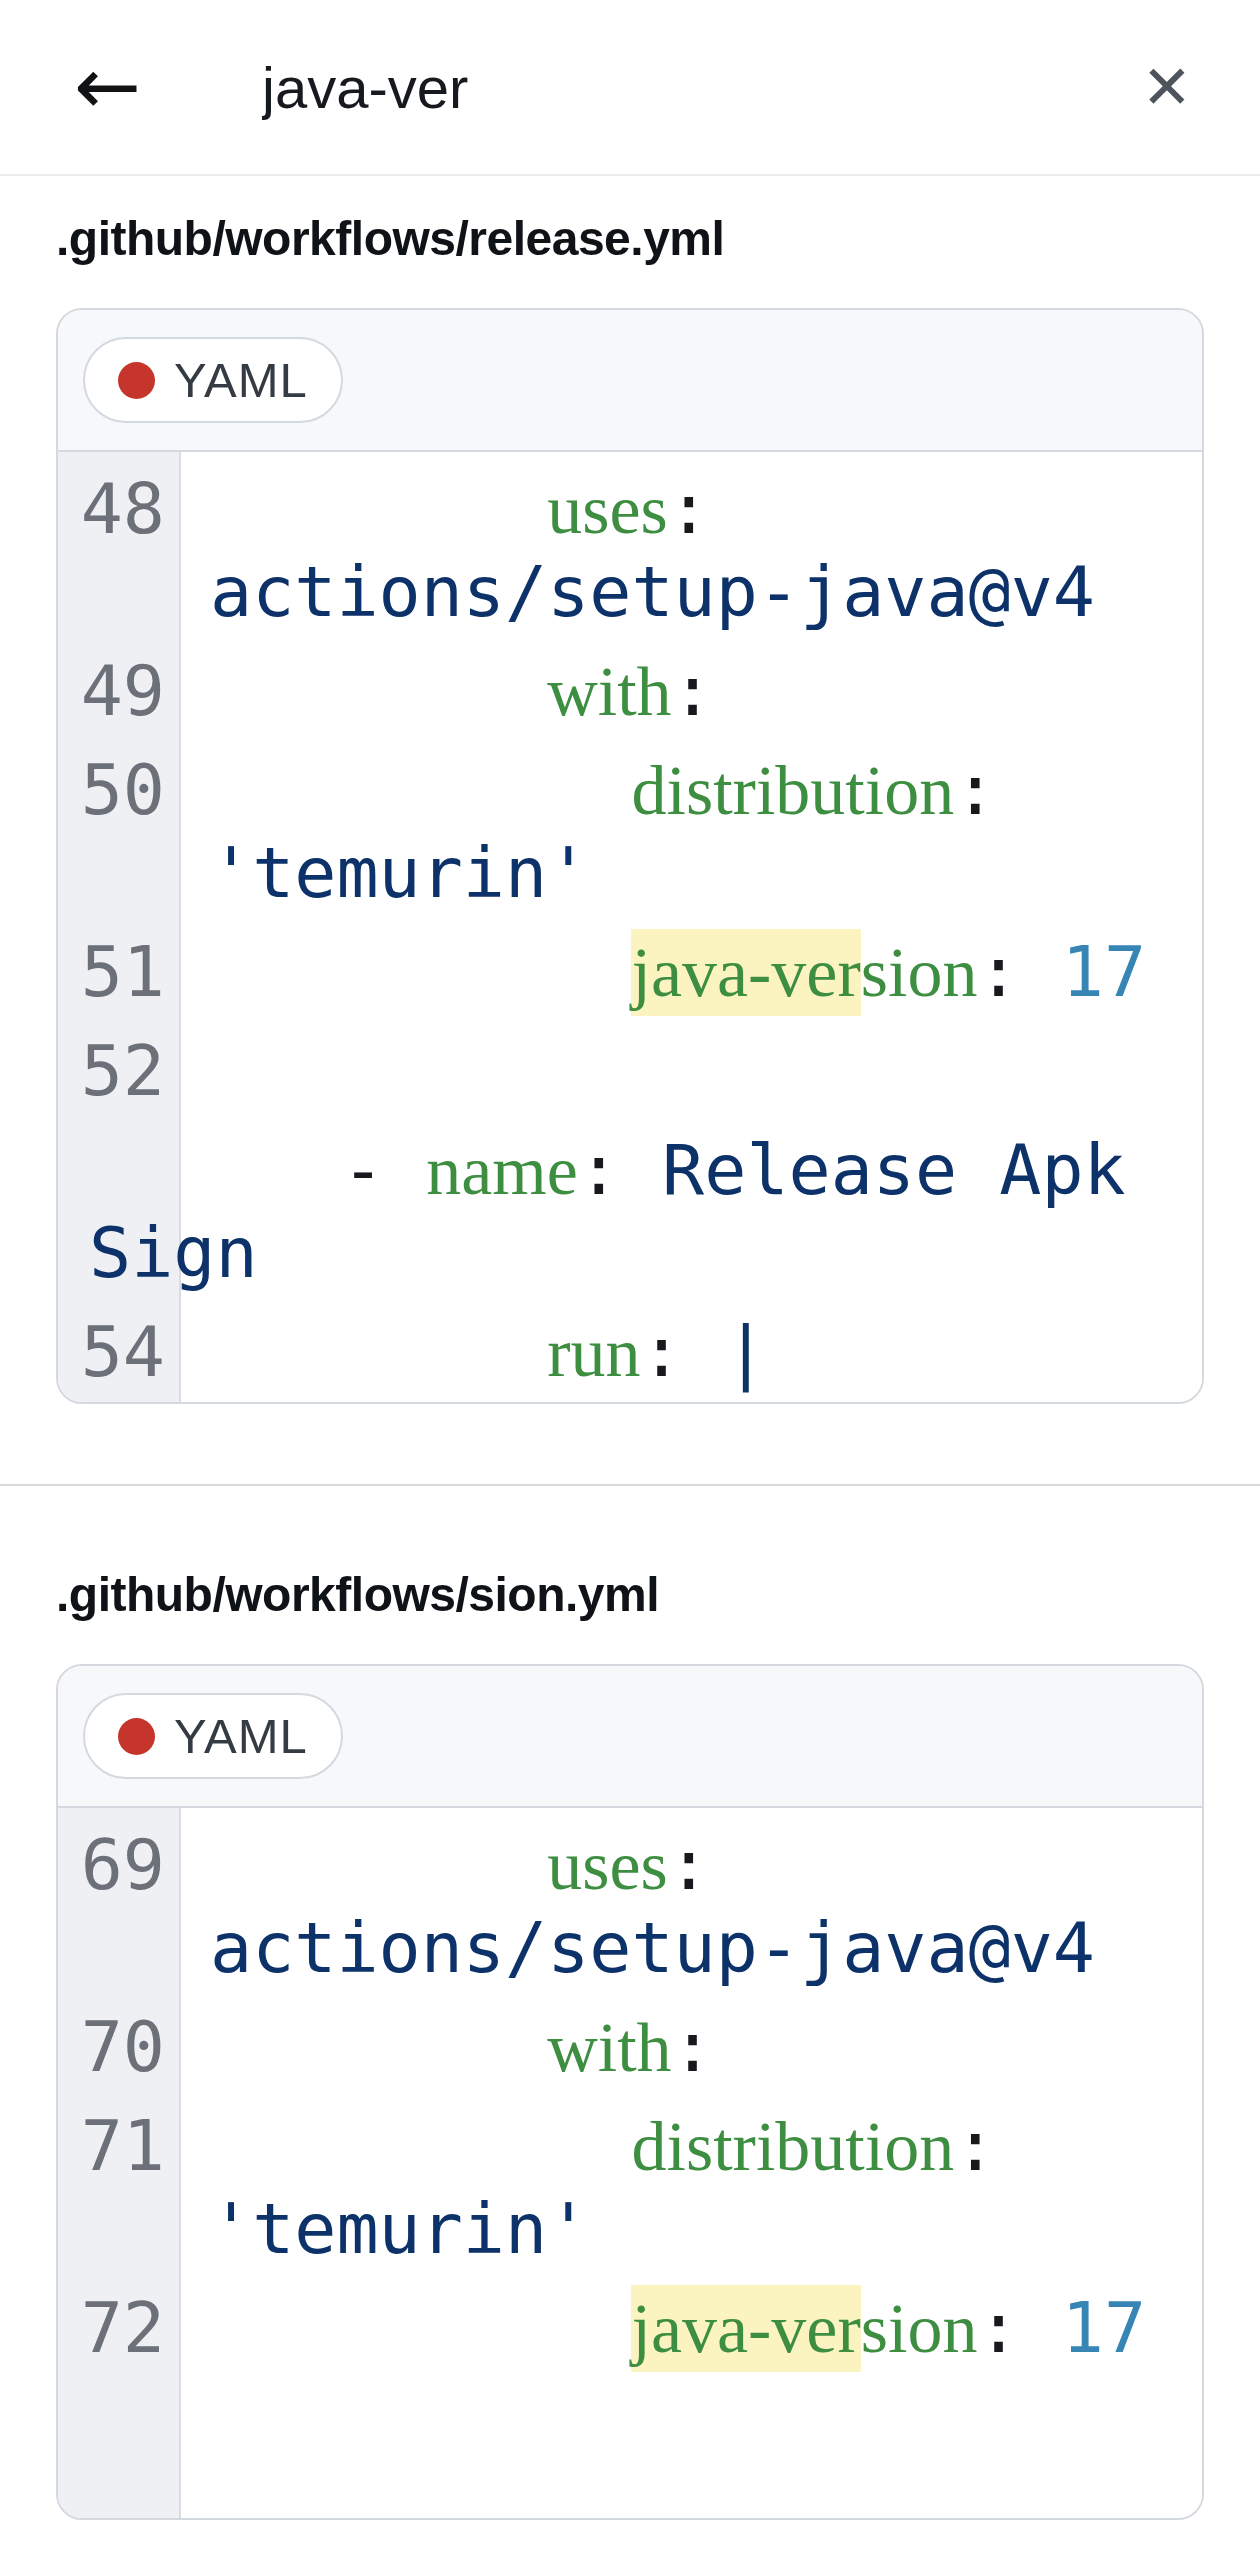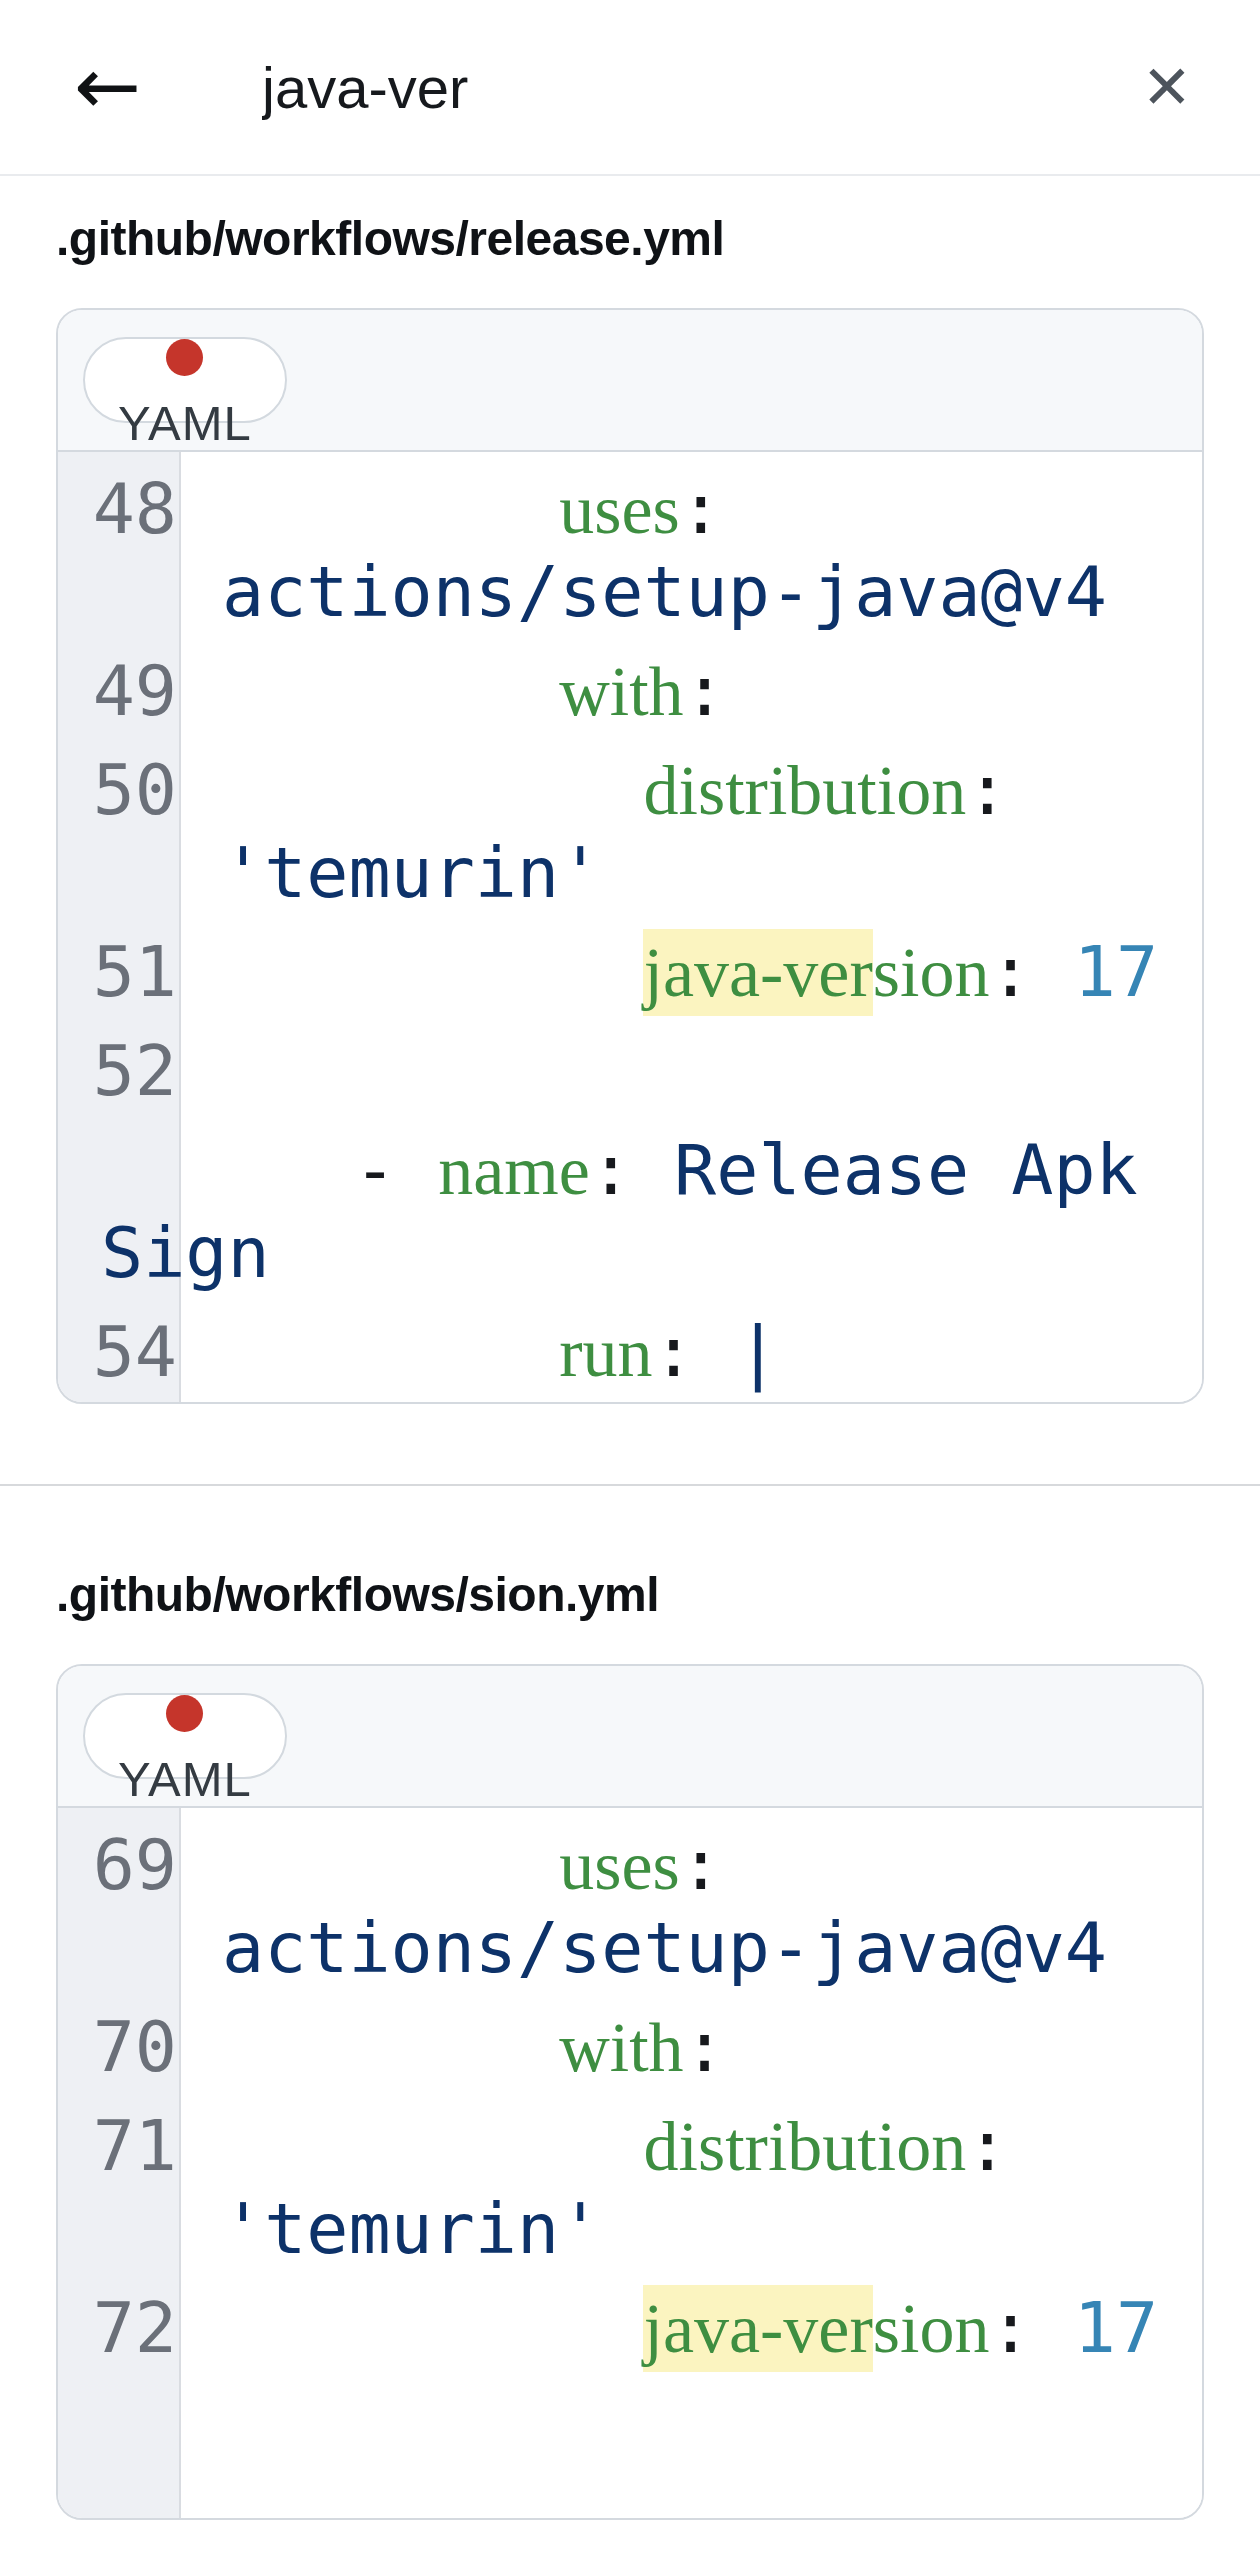--- a/index.html
+++ b/index.html
@@ -20,31 +20,31 @@
 
   
   .content{padding:0 56px;}
   .file-title{margin:32px 0 38px;font-size:48px;line-height:62px;font-weight:600;
     color:#0f1216;letter-spacing:-0.5px;cursor:pointer;}
   .section-divider{height:2px;background:#d7d9dc;border:none;margin:80px -56px 78px;}
 
   .result-card{border:2px solid #d4d9df;border-radius:26px;overflow:hidden;background:#fff;}
   .card-header{background:#f6f8fa;border-bottom:2px solid #d4d9df;padding:27px 24px 27px 25px;}
   .lang-badge{display:inline-flex;align-items:center;gap:19px;height:86px;padding:0 33px;
-    background:#fff;border:2px solid #d3d9df;border-radius:44px;flex-direction:column;}
+    background:#fff;border:2px solid #d3d9df;border-radius:44px;}
   .lang-dot{width:37px;height:37px;border-radius:50%;background:#c5352b;flex:0 0 auto;}
   .lang-label{font-size:49px;color:#343b42;letter-spacing:1px;}
 
   
   .code-table{
     background:linear-gradient(90deg,#eef0f4 0,#eef0f4 121px,#d9dce1 121px,#d9dce1 123px,#fff 123px);
     padding-top:8px;
     font-family:"DejaVu Sans Mono",monospace;font-size:70px;line-height:83px;}
   .result:last-child .code-table{padding-bottom:140px;}
-  .line{display:flex;padding:8px 12px;}
+  .line{display:flex;padding:8px 0;}
   .line-num{flex:0 0 121px;text-align:right;padding-right:14px;color:#6b7079;}
   .line-code{flex:1;padding:0 18px 0 31px;white-space:pre-wrap;overflow-wrap:break-word;color:#17191d;}
 
   .tk-plain{color:#17191d;}
   .tk-key{color:var(--c-key,#3e8e41);font-family:Liberation Serif, serif;}
   .tk-value{color:var(--c-value,#0d3269);text-align:right;}
   .tk-number{color:var(--c-number,#3685b5);margin-top:37px;}
   .tk-punct{color:var(--c-punct,#17191d);}
   .tk-hl{background:var(--c-highlight_bg,#fbf4c0);padding:5px 0;}
 </style>

